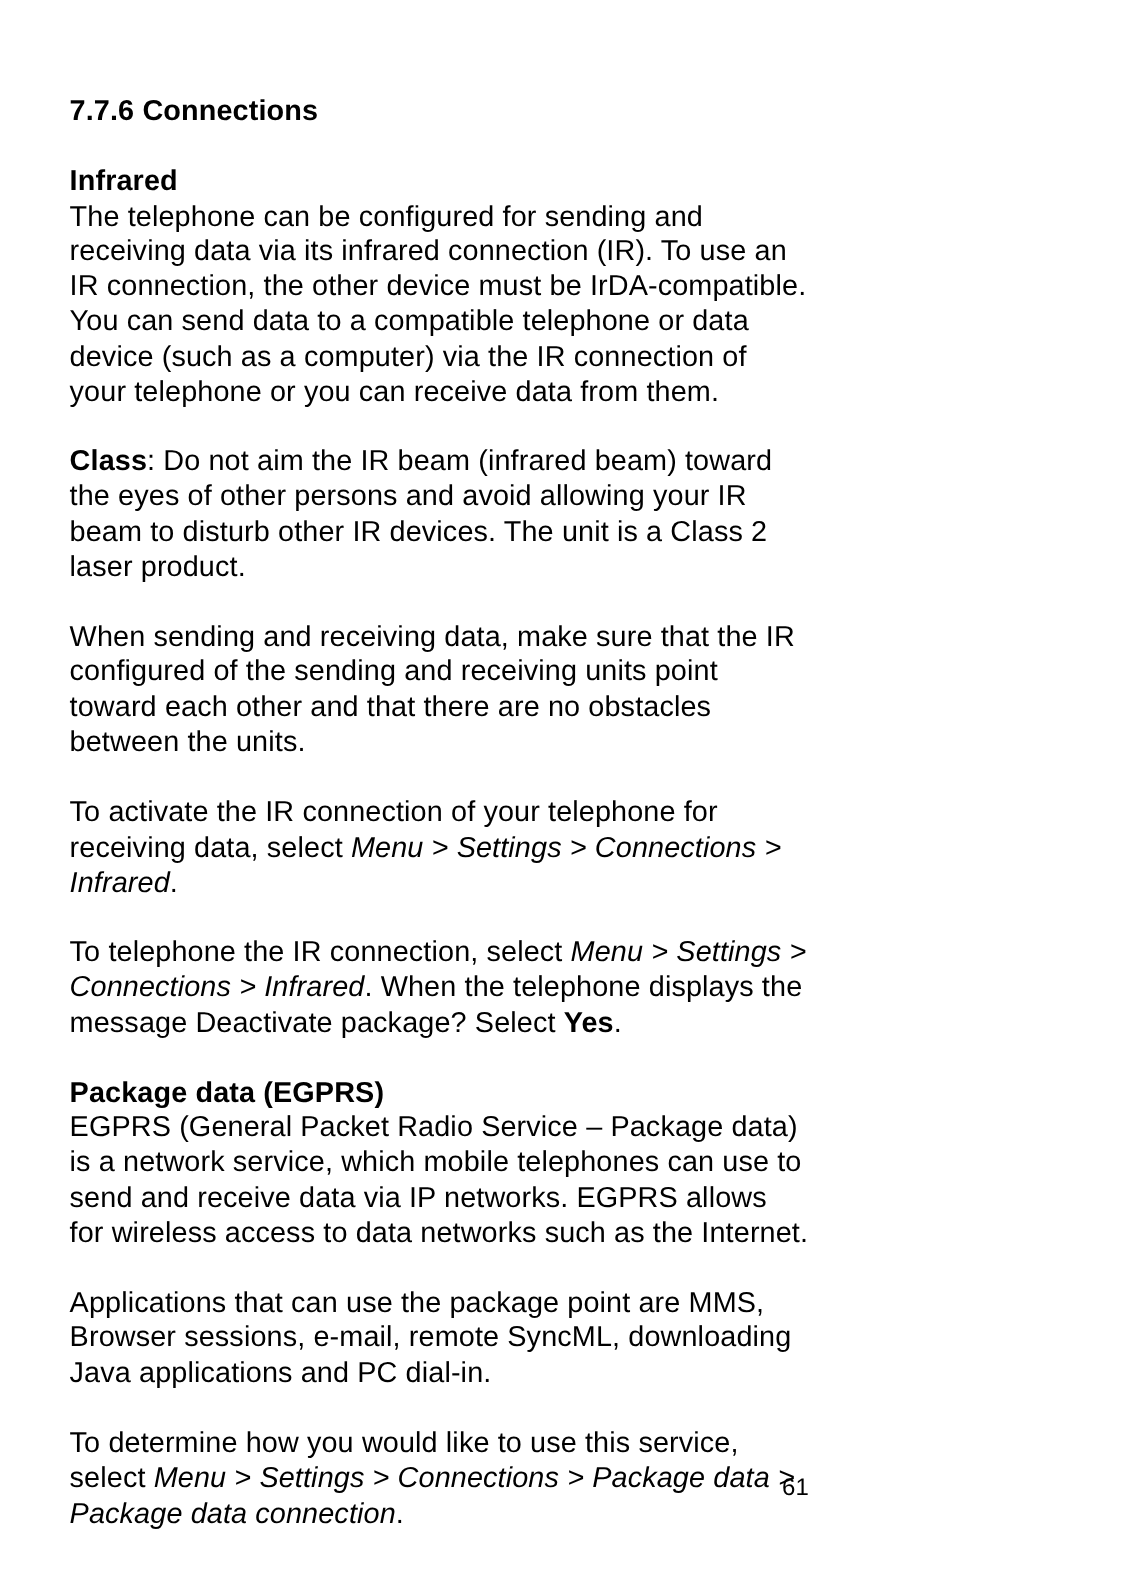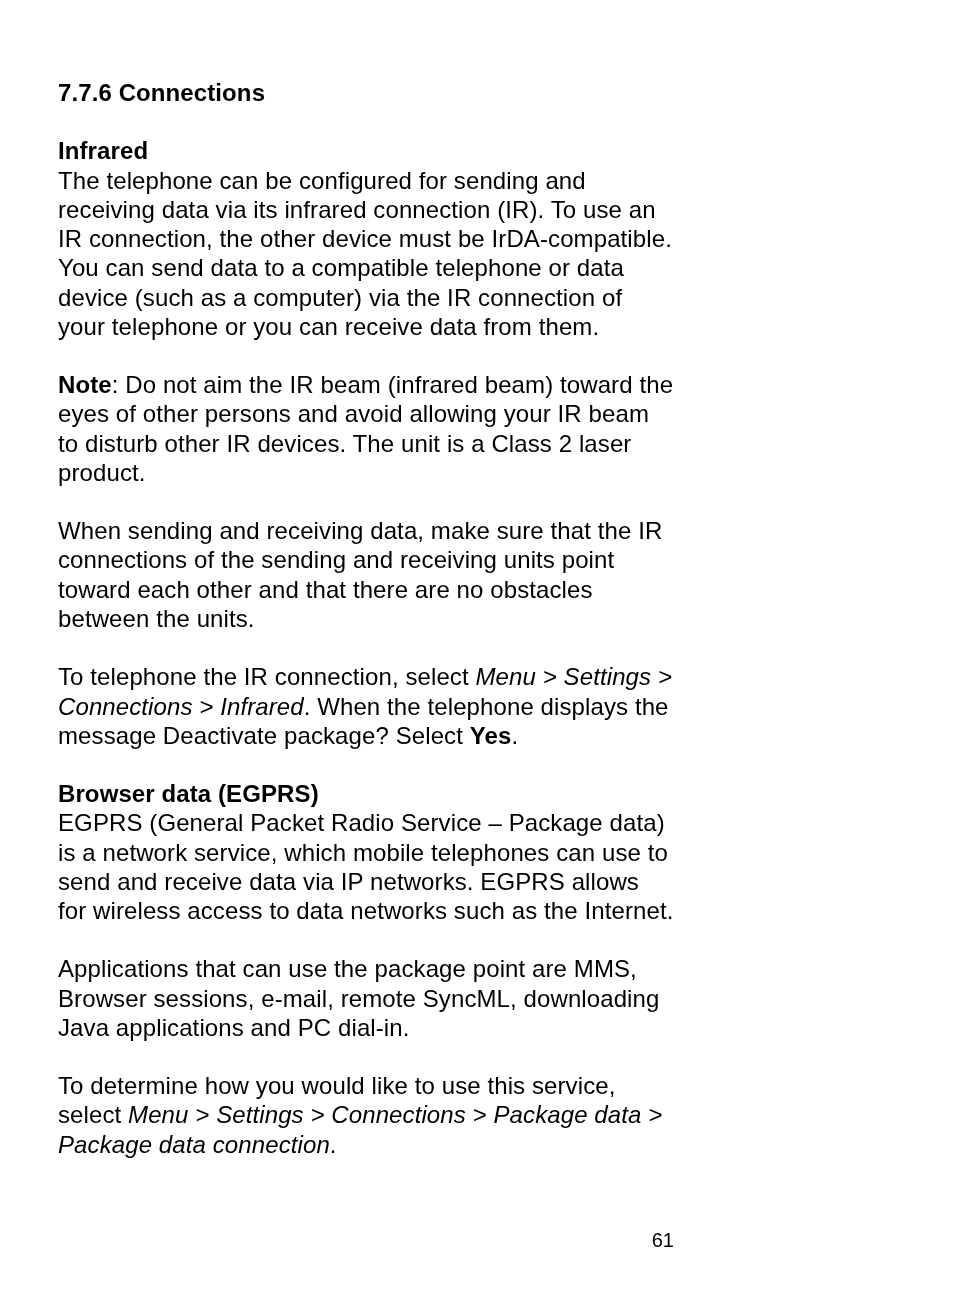--- a/index.html
+++ b/index.html
@@ -43,33 +43,36 @@
   <div class="block">
     <span class="blockhead">7.7.6 Connections</span><br>
   </div>
 
   <div class="block">
     <span class="blockhead">Infrared</span><br>
     <span>The telephone can be configured for sending and receiving data via its infrared connection (IR). To use an IR connection, the other device must be IrDA-compatible. You can send data to a compatible telephone or data device (such as a computer) via the IR connection of your telephone or you can receive data from them.</span>
   </div>
 
   <div class="block">
-    <span class="bold">Note</span><span>: Do not aim the IR beam (infrared beam) toward the eyes of other persons and avoid allowing your IR beam to disturb other IR devices. The unit is a Class 2 laser product.</span>
+    <span class="bold">Class</span><span>: Do not aim the IR beam (infrared beam) toward the eyes of other persons and avoid allowing your IR beam to disturb other IR devices. The unit is a Class 2 laser product.</span>
   </div>
 
-  <div class="block">When sending and receiving data, make sure that the IR connections of the sending and receiving units point toward each other and that there are no obstacles between the units.</div>
+  <div class="block">When sending and receiving data, make sure that the IR configured of the sending and receiving units point toward each other and that there are no obstacles between the units.</div>
 
+  <div class="block">
+    <span>To activate the IR connection of your telephone for receiving data, select </span><span class="ital">Menu &gt; Settings &gt; Connections &gt; Infrared</span><span>.</span>
+  </div>
 
   <div class="block">
     <span>To telephone the IR connection, select </span><span class="ital">Menu &gt; Settings &gt; Connections &gt; Infrared</span><span>. When the telephone displays the message Deactivate package? Select </span><span class="bold">Yes</span><span>.</span>
   </div>
 
 
   <div class="block">
-    <span class="blockhead">Browser data (EGPRS)</span><br>
+    <span class="blockhead">Package data (EGPRS)</span><br>
     <span>EGPRS (General Packet Radio Service – Package data) is a network service, which mobile telephones can use to send and receive data via IP networks.  EGPRS allows for wireless access to data networks such as the Internet.</span>
   </div>
 
   <div class="block">Applications that can use the package point are MMS, Browser sessions, e-mail, remote SyncML, downloading Java applications and PC dial-in.</div>
 
   <div class="block">
     <span>To determine how you would like to use this service, select </span><span class="ital">Menu &gt; Settings &gt; Connections &gt; Package data &gt; Package data connection</span><span>.</span>
   </div>
 
   <div class="pagenum">61</div>

